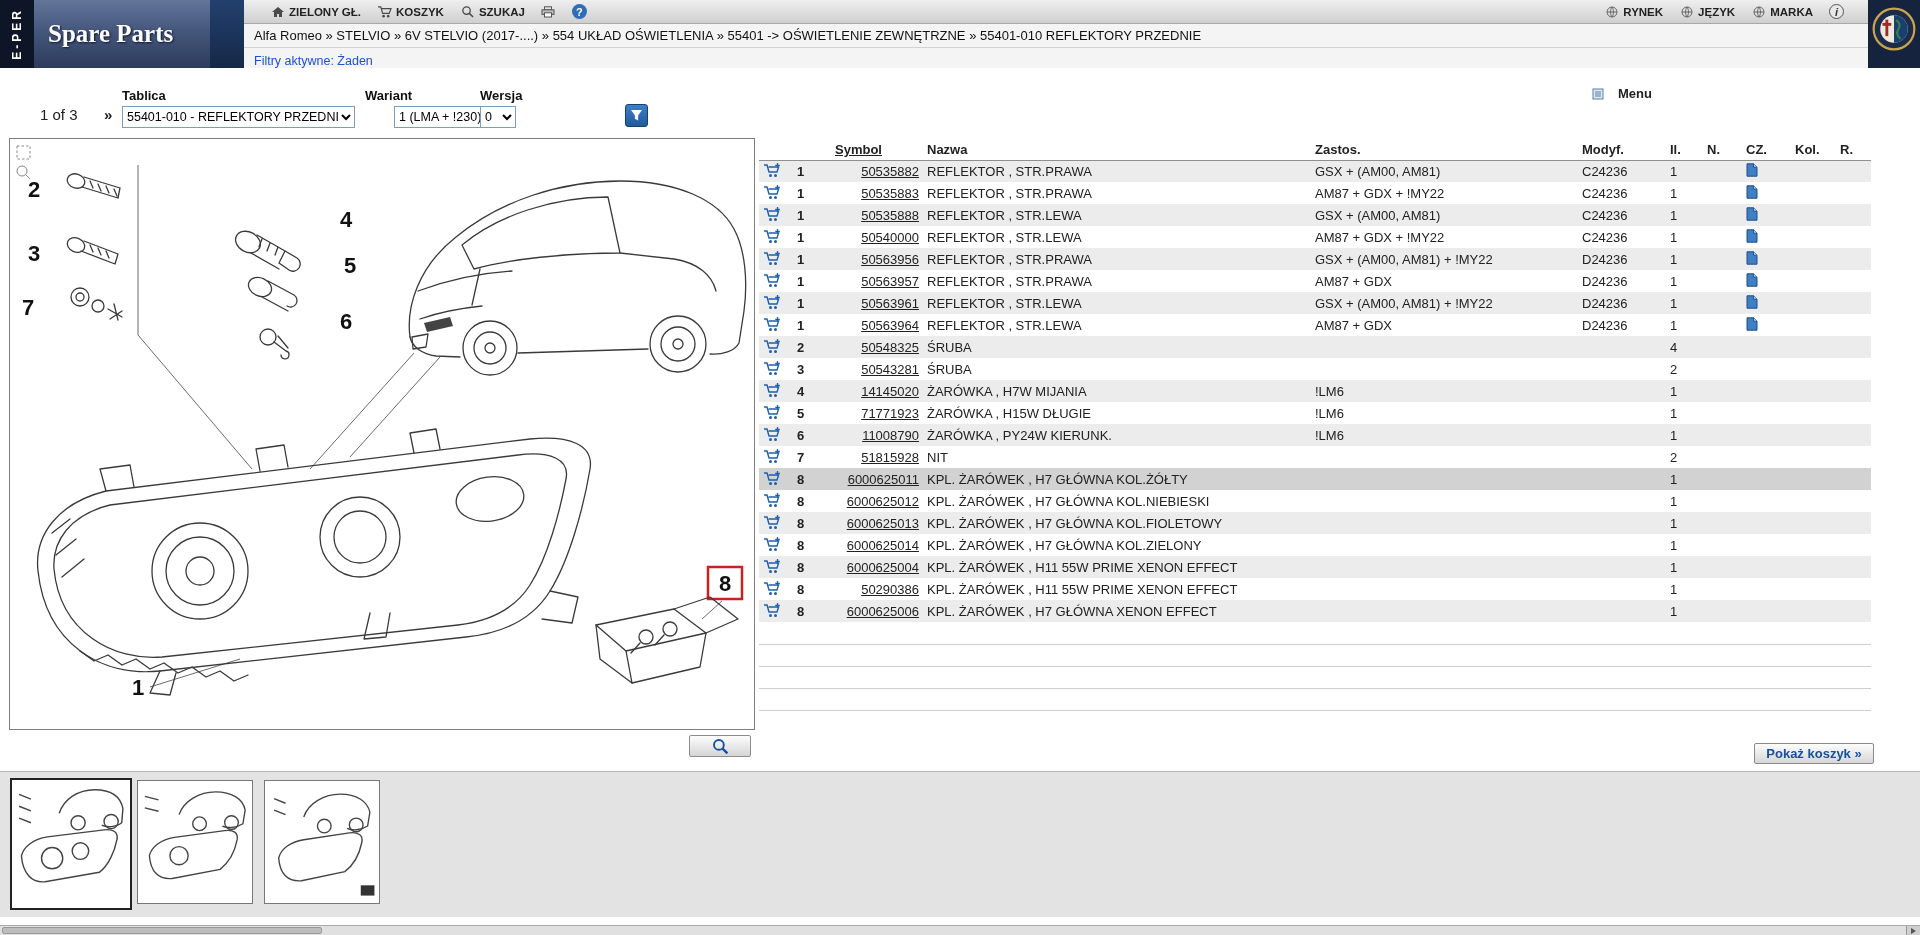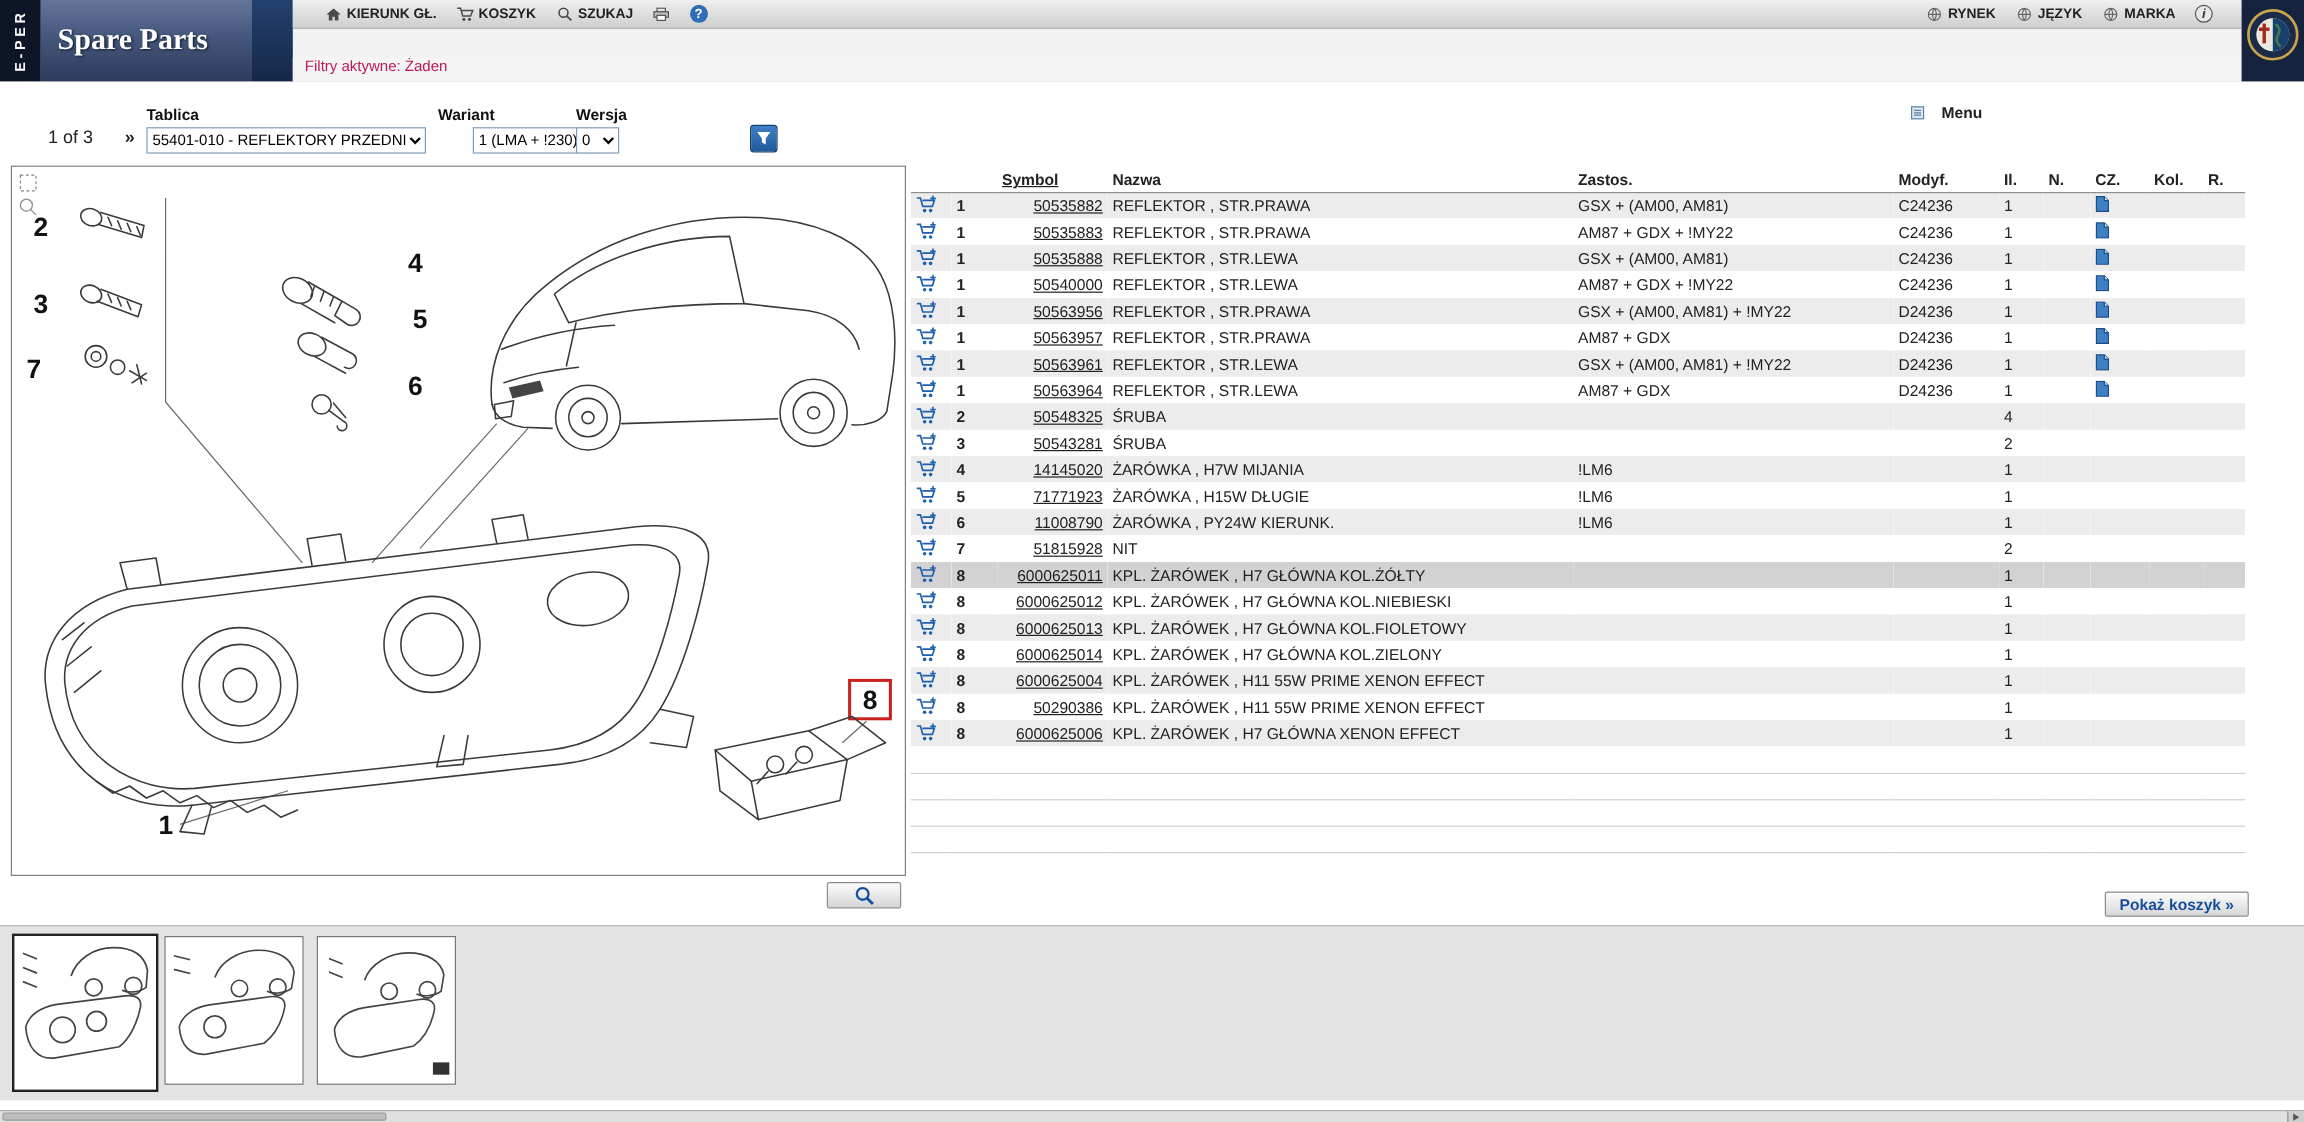--- a/index.html
+++ b/index.html
@@ -19,21 +19,21 @@
             display:flex; align-items:center; padding:0 10px 0 26px; }
   .tb-item { display:inline-flex; align-items:center; gap:4px; margin-right:16px; font-size:11.5px; font-weight:bold; color:#222; cursor:pointer; }
   .tb-icon { display:inline-flex; width:15px; height:14px; align-items:center; justify-content:center; }
   .tb-spacer { flex:1; }
   .badge { display:inline-flex; width:15px; height:15px; border-radius:50%; background:#2f6db7; color:#fff;
            font-size:11px; font-weight:bold; align-items:center; justify-content:center; cursor:pointer; margin-right:14px;}
   .badge.outline { background:#e8e8e8; color:#333; border:1.5px solid #555; font-style:italic; }
   #crumb-row { left:244px; top:24px; width:1624px; height:24px; background:#f4f4f4; border-bottom:1px solid #d2d2d2;
                display:flex; align-items:center; padding-left:10px; font-size:13px; color:#111; }
   #filter-row { left:244px; top:48px; width:1624px; height:20px; background:#f4f4f4;
-                display:flex; align-items:flex-start; padding-left:10px; font-size:12.5px; color:#be185d; }
+                display:flex; align-items:flex-end; padding-left:10px; font-size:12.5px; color:#1d4ed8; }
   #logo-box { left:1868px; top:0; width:52px; height:68px; background:#15233f; display:flex; align-items:flex-start; justify-content:center; padding-top:7px; }
 
   
   #controls { left:0; top:68px; width:1920px; height:70px; background:#fff; }
   .ctl-label { position:absolute; top:20px; font-size:13px; font-weight:bold; color:#111; }
   .ctl-row-item { position:absolute; top:38px; }
   select { height:22px; font-size:12.5px; font-family:"Liberation Sans",sans-serif; border:1px solid #7f9db9; background:#fff; }
   #filter-button { position:absolute; left:625px; top:36px; width:23px; height:23px; background:linear-gradient(180deg,#3f7fc8,#205a9c);
                    border:1px solid #16406e; border-radius:3px; display:flex; align-items:center; justify-content:center; cursor:pointer; }
   #menu-box { position:absolute; left:1592px; top:18px; display:flex; align-items:center; gap:14px; font-size:13px; font-weight:bold; color:#222; cursor:pointer; }
@@ -90,21 +90,21 @@
   </div>
   <div id="brand-accent" class="abs"></div>
 
   <div id="topbar" class="abs">
     <span class="tb-item">
       <span class="tb-icon">
         <svg viewBox="0 0 14 12" width="14" height="12">
             <path d="M7 1 1 6h2v5h3V8h2v3h3V6h2z" fill="#4a4a4a"></path>
           </svg>
       </span>
-      <span>KIERUNK GŁ.</span>
+      <span>ZIELONY GŁ.</span>
     </span>
     <span class="tb-item">
       <span class="tb-icon">
         <svg viewBox="0 0 16 14" width="15" height="13">
             <path d="M1 2h3l2 7h7l2-5H5" fill="none" stroke="#4a4a4a" stroke-width="1.3"></path>
             <circle cx="7" cy="12" r="1.4" fill="#4a4a4a"></circle>
             <circle cx="12" cy="12" r="1.4" fill="#4a4a4a"></circle>
           </svg>
       </span>
       <span>KOSZYK</span>
@@ -156,20 +156,23 @@
             <path d="M1 6h10M6 1c-2 3-2 7 0 10M6 1c2 3 2 7 0 10" fill="none" stroke="#666"></path>
           </svg>
       </span>
       <span>MARKA</span>
     </span>
     <span class="badge outline">
         <span>i</span>
       </span>
   </div>
 
+  <div id="crumb-row" class="abs">
+    <span>Alfa Romeo » STELVIO » 6V STELVIO (2017-....) » 554 UKŁAD OŚWIETLENIA » 55401 -&gt; OŚWIETLENIE ZEWNĘTRZNE » 55401-010 REFLEKTORY PRZEDNIE</span>
+  </div>
   <div id="filter-row" class="abs">
     <span>Filtry aktywne: Żaden</span>
   </div>
 
   <div id="logo-box" class="abs">
     <svg width="44" height="44" viewBox="0 0 40 40">
       <circle cx="20" cy="20" r="18.5" fill="#1c2b4a" stroke="#c9a54a" stroke-width="2"></circle>
       <circle cx="20" cy="20" r="12.5" fill="#ece9e0"></circle>
       <path d="M20 7.5 A12.5 12.5 0 0 1 20 32.5 Z" fill="#17406e"></path>
       <rect x="12.2" y="11.5" width="2.6" height="15" fill="#a22b20"></rect>

